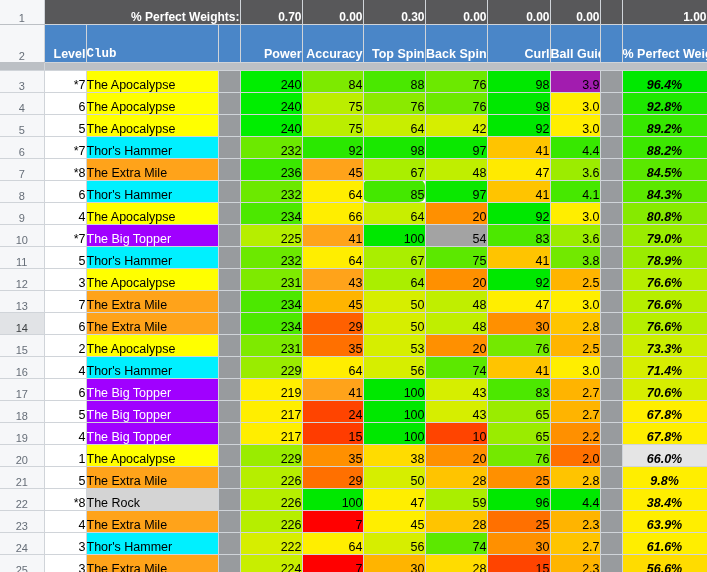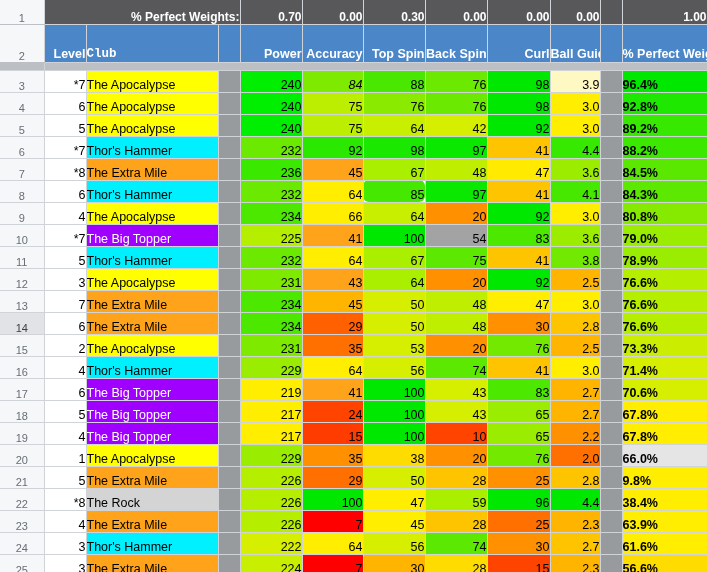--- a/index.html
+++ b/index.html
@@ -121,22 +121,23 @@
     padding-left: 5px;
     font-size: 12.5px;
   }
   td.gap {
     background: #989b9e;
     border-right: 1px solid #989b9e;
     border-bottom: 1px solid #989b9e;
   }
   td.pct {
     font-weight: bold;
-    text-align: left;
+    text-align: center;
     padding-right: 6px;
+    font-style: italic;
   }
 </style>
 </head>
 <body>
 
 <div id="sheet">
   <table class="grid">
     <colgroup>
       <col style="width:44px">
       <col style="width:42px">
@@ -181,25 +182,25 @@
         <tr>
           <td class="corner-strip gut"></td>
           <td class="spacer-strip" colspan="11"></td>
         </tr>
         <tr class="dr">
           <td class="rownum">3</td>
           <td class="cell level">*7</td>
           <td class="cell club" style="background:#ffff00;color:#000000;">The Apocalypse</td>
           <td class="gap"></td>
           <td class="cell" style="background:#00ee00;">240</td>
-          <td class="cell" style="background:#7dea00;font-style:italic;">84</td>
+          <td class="cell" style="background:#7dea00;">84</td>
           <td class="cell" style="background:#4ae800;">88</td>
           <td class="cell" style="background:#6ce900;">76</td>
           <td class="cell" style="background:#00e800;">98</td>
-          <td class="cell" style="background:#fef9c3;">3.9</td>
+          <td class="cell" style="background:#a21caf;">3.9</td>
           <td class="gap"></td>
           <td class="cell pct" style="background:#00e800;">96.4%</td>
         </tr>
         <tr class="dr">
           <td class="rownum">4</td>
           <td class="cell level">6</td>
           <td class="cell club" style="background:#ffff00;color:#000000;">The Apocalypse</td>
           <td class="gap"></td>
           <td class="cell" style="background:#00ee00;">240</td>
           <td class="cell" style="background:#bbee00;">75</td>

